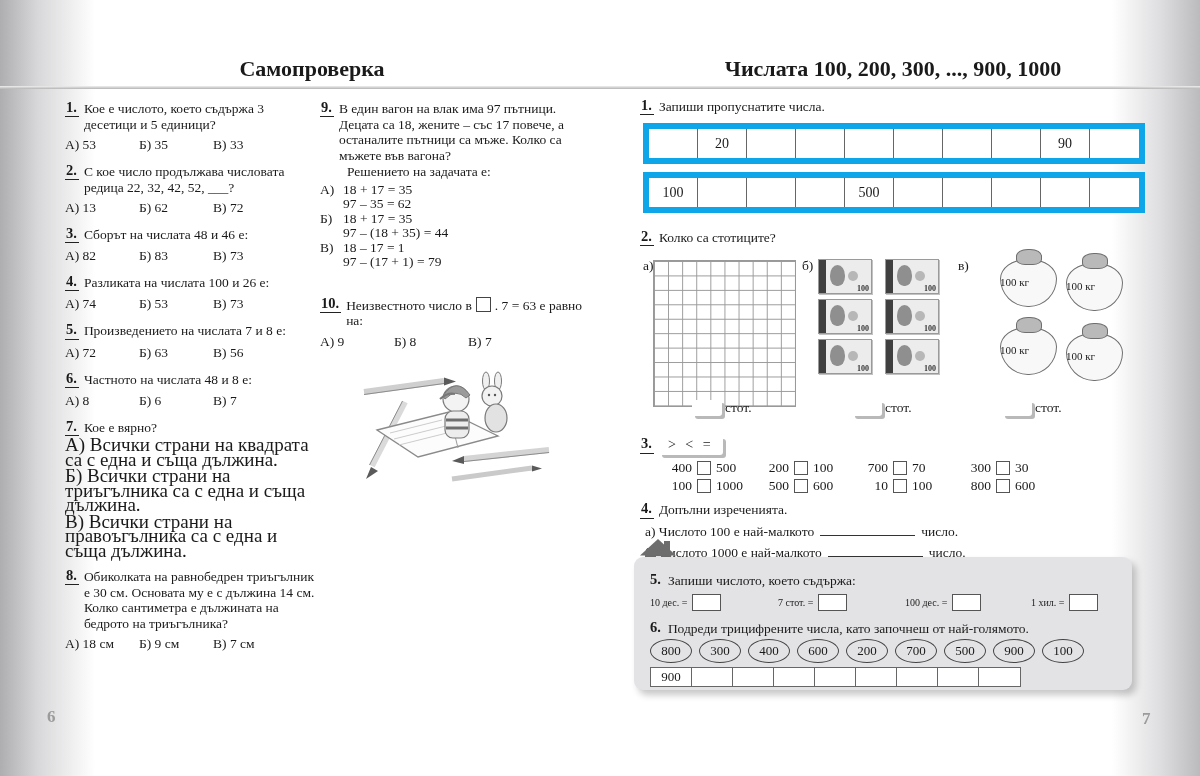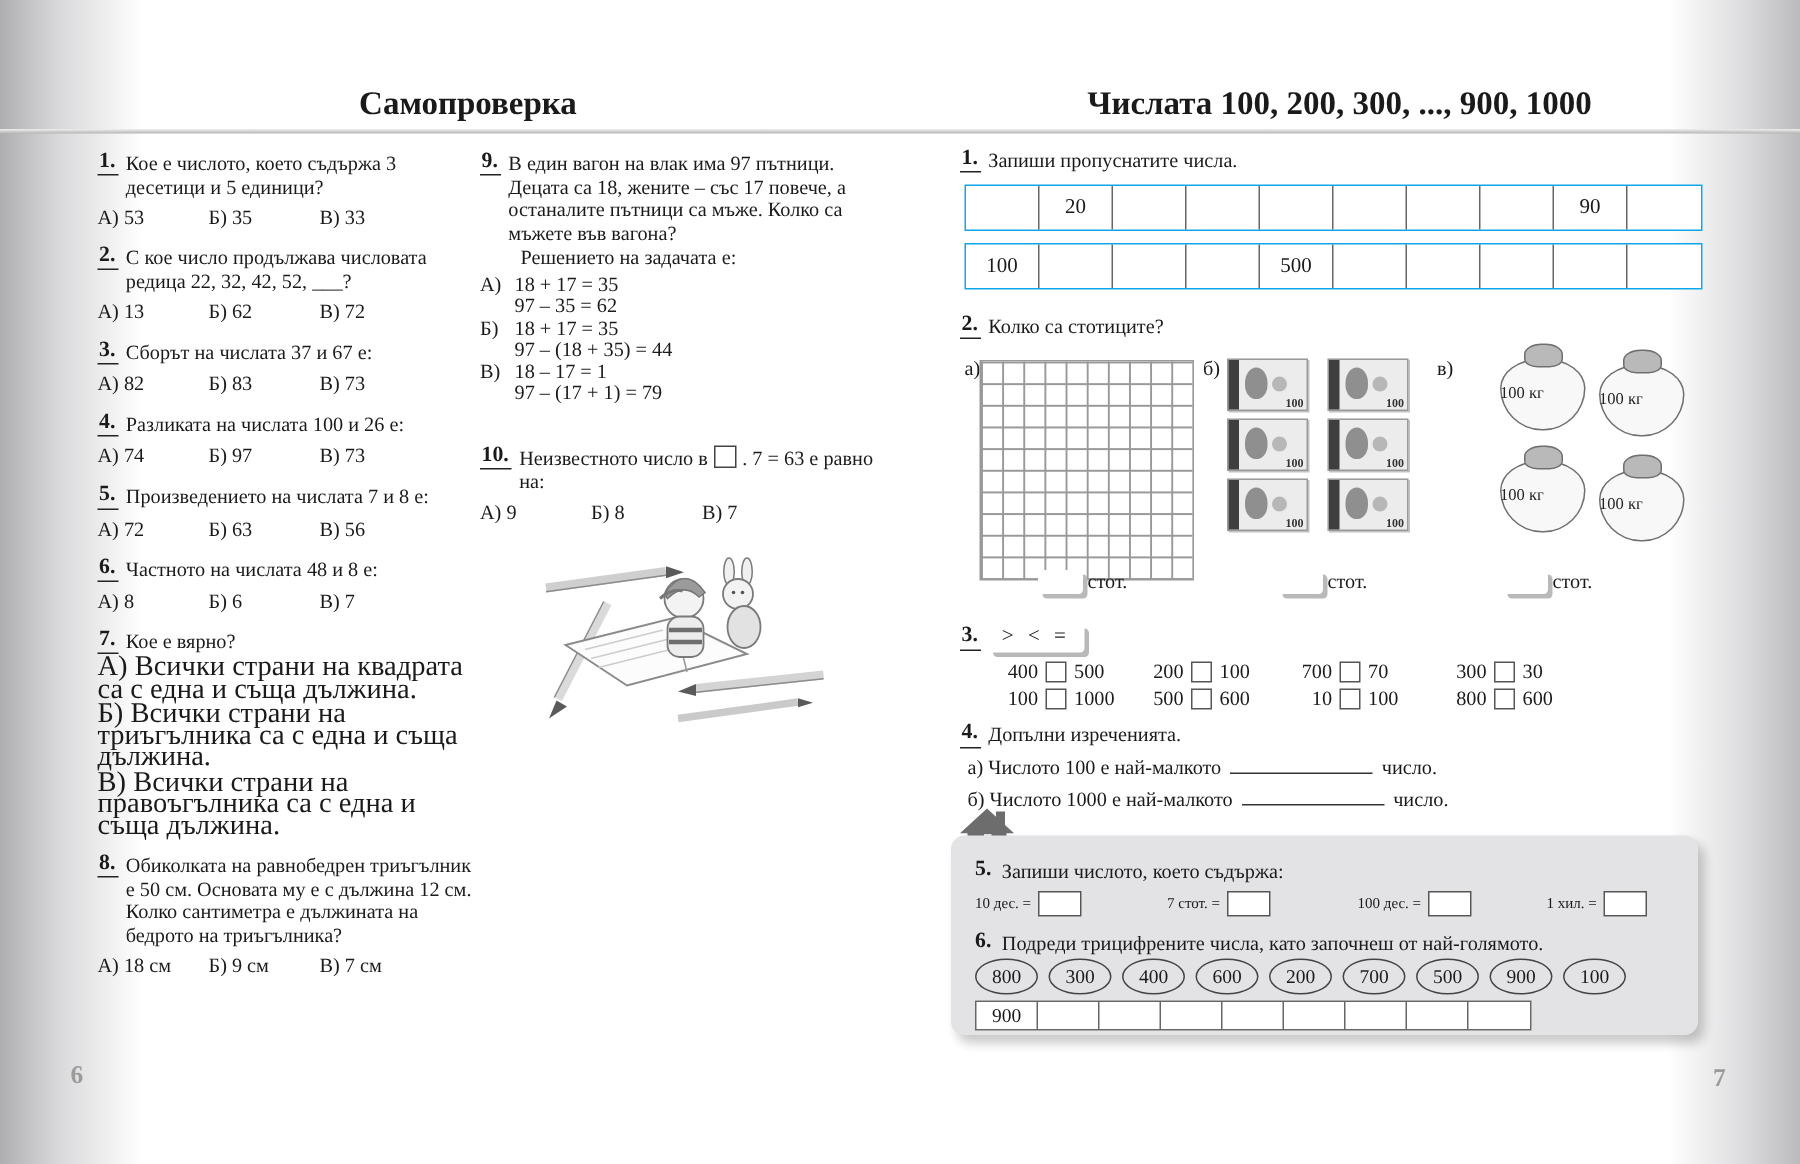--- a/index.html
+++ b/index.html
@@ -39,21 +39,21 @@
   .subtext{font-size:13.5px;line-height:15.5px;margin:1px 0 3px 27px;}
   .sol{display:flex;font-size:13.5px;line-height:14.5px;}
   .sol-label{width:23px;flex:none;}
   .q10{margin-top:26px;}
   .inline-box{display:inline-block;width:13px;height:13px;border:1px solid #444;background:#fff;
     vertical-align:-2px;margin:0 4px;}
   .illustration{position:absolute;left:352px;top:354px;}
 
   
   .rp{position:absolute;left:640px;top:98px;width:496px;font-size:13.5px;}
-  .ntable{display:grid;grid-template-columns:repeat(10,49px);border:1px solid #0ea5e9;width:490px;
+  .ntable{display:grid;grid-template-columns:repeat(10,49px);border:6px solid #0ea5e9;width:490px;
     margin:8px 0 6px 3px;background:#fff;}
   .ncell{border-right:1px solid #666;height:29px;line-height:29px;text-align:center;font-size:14px;}
   .ncell:last-child{border-right:none;}
   .q2-block{margin-top:16px;}
   .q2-row{position:relative;height:176px;margin-top:0;}
   .q2-label{position:absolute;font-size:13.5px;}
   .hgrid{position:absolute;left:13px;top:14px;width:141px;height:145px;border:1px solid #999;
     background-image:linear-gradient(to right,#999 1px,transparent 1px),
                      linear-gradient(to bottom,#999 1px,transparent 1px);
     background-size:14.1px 14.45px;}
@@ -142,37 +142,37 @@
       <div class="q-answers">
         <span class="ans">А) 13</span>
         <span class="ans">Б) 62</span>
         <span class="ans">В) 72</span>
       </div>
     </div>
 
     <div class="q">
       <div class="q-head">
         <span class="q-num">3.</span>
-        <span class="q-text">Сборът на числата 37 и 67 е:</span>
+        <span class="q-text">Сборът на числата 48 и 46 е:</span>
       </div>
       <div class="q-answers">
         <span class="ans">А) 82</span>
         <span class="ans">Б) 83</span>
         <span class="ans">В) 73</span>
       </div>
     </div>
 
     <div class="q">
       <div class="q-head">
         <span class="q-num">4.</span>
         <span class="q-text">Разликата на числата 100 и 26 е:</span>
       </div>
       <div class="q-answers">
         <span class="ans">А) 74</span>
-        <span class="ans">Б) 97</span>
+        <span class="ans">Б) 53</span>
         <span class="ans">В) 73</span>
       </div>
     </div>
 
     <div class="q">
       <div class="q-head">
         <span class="q-num">5.</span>
         <span class="q-text">Произведението на числата 7 и 8 е:</span>
       </div>
       <div class="q-answers">
@@ -200,21 +200,21 @@
         <span class="q-text">Кое е вярно?</span>
       </div>
       <p class="q-option">А) Всички страни на квадрата са с една и съща дължина.</p>
       <p class="q-option">Б) Всички страни на триъгълника са с една и съща дължина.</p>
       <p class="q-option">В) Всички страни на правоъгълника са с една и съща дължина.</p>
     </div>
 
     <div class="q">
       <div class="q-head">
         <span class="q-num">8.</span>
-        <span class="q-text">Обиколката на равнобедрен триъгълник е 50 см. Основата му е с дължина 12 см. Колко сантиметра е дължината на бедрото на триъгълника?</span>
+        <span class="q-text">Обиколката на равнобедрен триъгълник е 30 см. Основата му е с дължина 14 см. Колко сантиметра е дължината на бедрото на триъгълника?</span>
       </div>
       <div class="q-answers">
         <span class="ans">А) 18 см</span>
         <span class="ans">Б) 9 см</span>
         <span class="ans">В) 7 см</span>
       </div>
     </div>
   </div>
 
   <div class="col2">

